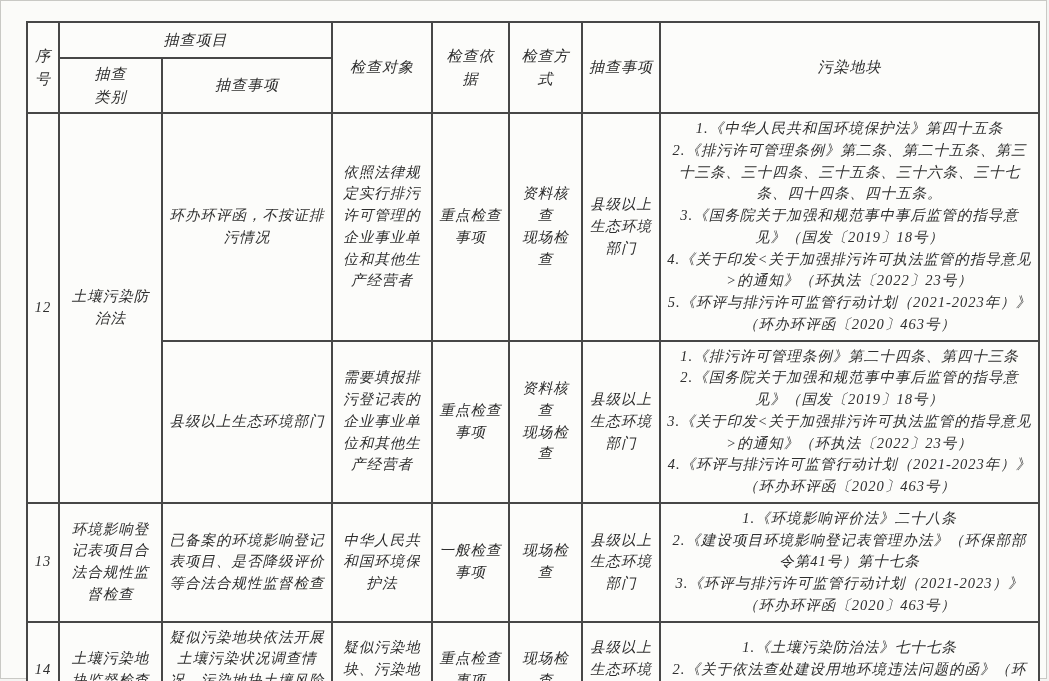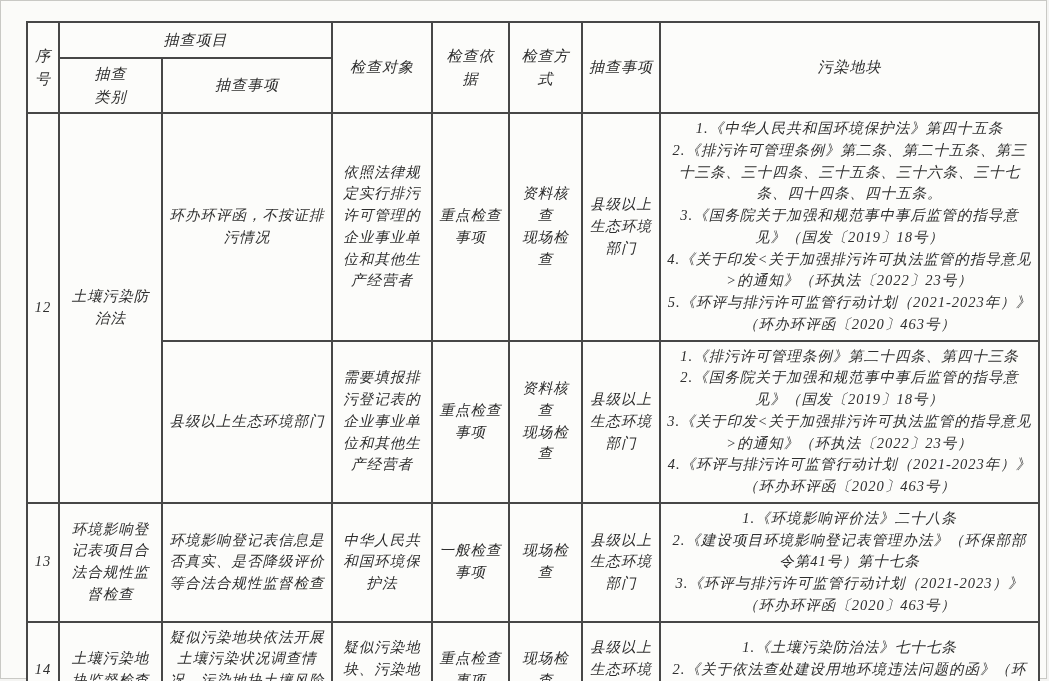--- a/index.html
+++ b/index.html
@@ -113,21 +113,21 @@
       <td>县级以上生态环境部门</td>
       <td class="basis">1.《排污许可管理条例》第二十四条、第四十三条
 2.《国务院关于加强和规范事中事后监管的指导意见》（国发〔2019〕18号）
 3.《关于印发&lt;关于加强排污许可执法监管的指导意见&gt;的通知》（环执法〔2022〕23号）
 4.《环评与排污许可监管行动计划（2021-2023年）》（环办环评函〔2020〕463号）</td>
     </tr>
 
     <tr class="r13">
       <td>13</td>
       <td>环境影响登记表项目合法合规性监督检查</td>
-      <td>环境影响登记表信息是否真实、是否降级评价等合法合规性监督检查</td>
+      <td>已备案的环境影响登记表项目、是否降级评价等合法合规性监督检查</td>
       <td>中华人民共和国环境保护法</td>
       <td>一般检查事项</td>
       <td>现场检查</td>
       <td>县级以上生态环境部门</td>
       <td class="basis">1.《环境影响评价法》二十八条
 2.《建设项目环境影响登记表管理办法》（环保部部令第41号）第十七条
 3.《环评与排污许可监管行动计划（2021-2023）》（环办环评函〔2020〕463号）</td>
     </tr>
 
     <tr class="r14">

